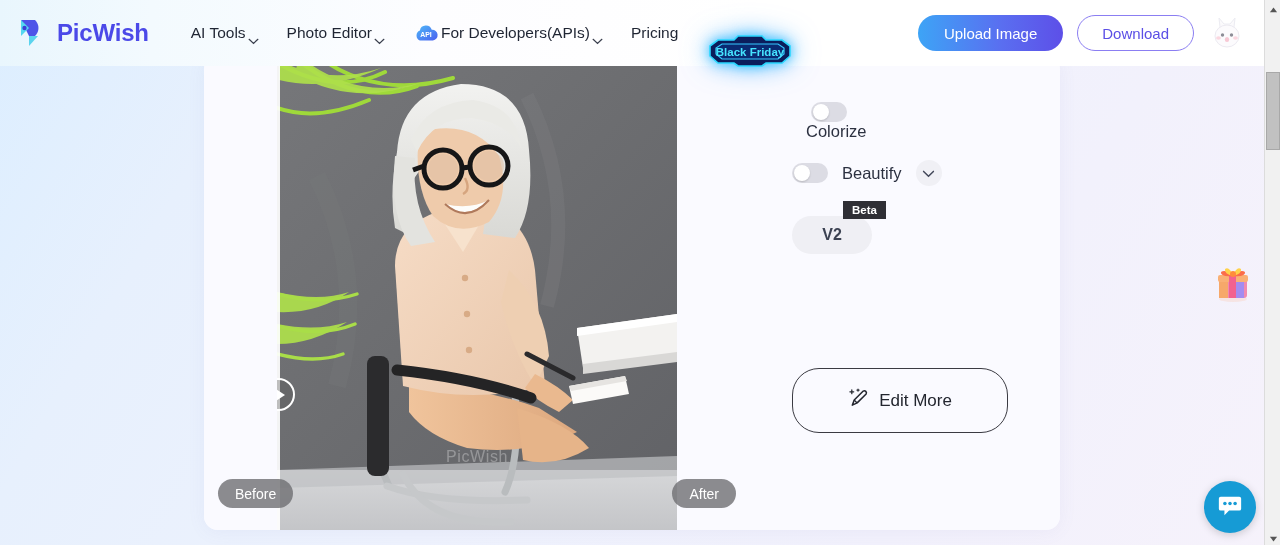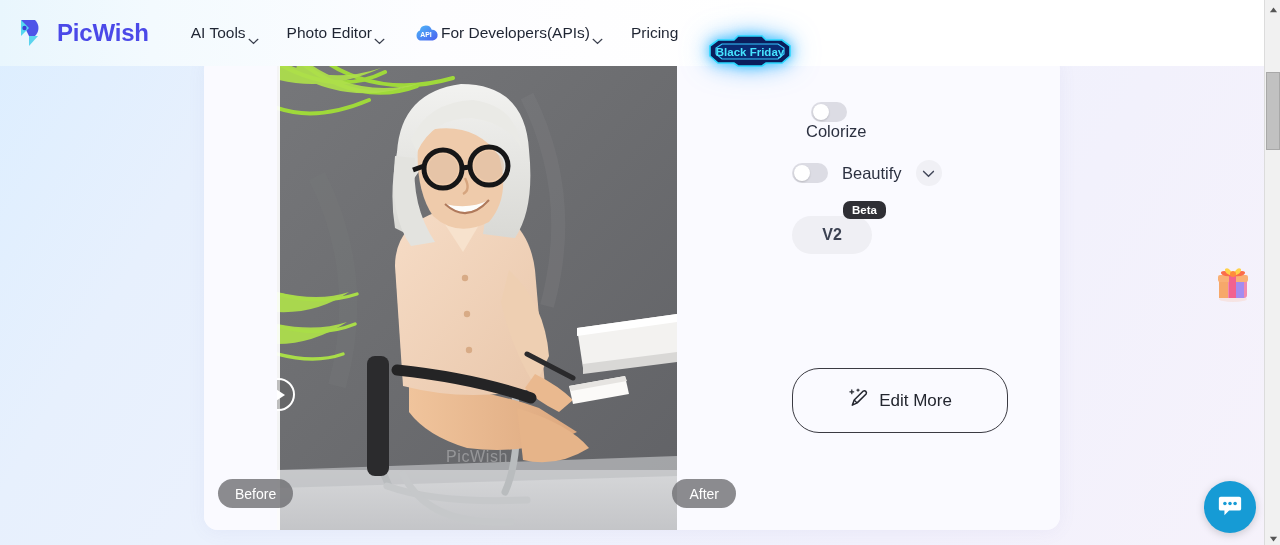--- a/index.html
+++ b/index.html
@@ -157,21 +157,21 @@
   .ver-btn {
     width: 80px; height: 38px; border-radius: 19px;
     display: flex; align-items: center; justify-content: center;
     font-size: 16px; font-weight: bold; font-family: inherit; cursor: pointer;
   }
   .ver-active { background: #fff; border: 1.6px solid #6355ee; color: #3f3fd8; }
   .ver-idle { background: #efeff4; border: none; color: #3c4252; position: relative; }
   .beta-tag {
     position: absolute; right: -14px; top: -15px;
     background: #2f2f35; color: #fff; font-size: 11.5px; font-weight: bold;
-    padding: 3px 9px; border-radius: 7px; white-space: nowrap;
+    padding: 3px 9px; border-radius: 0; white-space: nowrap;
   }
 
   .btn-dl {
     position: absolute; left: 42px; top: 230px;
     width: 216px; height: 56px; border-radius: 28px; border: none;
     background: linear-gradient(95deg, #36a8f4 0%, #4a75f1 48%, #5c46e8 100%);
     color: #fff; font-size: 18px; font-family: inherit; cursor: pointer;
     display: flex; align-items: center; justify-content: center; gap: 11px;
     box-shadow: 0 7px 20px rgba(75,110,240,.36);
   }
@@ -274,20 +274,35 @@
     <div class="bf-badge">
       <svg width="92" height="34" viewBox="0 0 92 34">
         <path d="M14 6 H30 L34 2 H58 L62 6 H78 L86 12 V22 L78 29 H62 L58 32 H34 L30 29 H14 L6 22 V12 Z" fill="#0b1d5c"></path>
         <path d="M14 6 H30 L34 2 H58 L62 6 H78 L86 12 V22 L78 29 H62 L58 32 H34 L30 29 H14 L6 22 V12 Z" fill="none" stroke="#2ad8ff" stroke-width="1.6"></path>
         <path d="M18 10 H74 L80 14 V20 L74 25 H18 L12 20 V14 Z" fill="#0a2a72" stroke="#35c8ff" stroke-width="1.2"></path>
         <text x="46" y="22" font-family="Liberation Sans, sans-serif" font-size="11.5" font-weight="bold" fill="#46e4ff" text-anchor="middle">Black Friday</text>
       </svg>
     </div>
   </nav>
 
+  <div class="header-right">
+    <button class="btn-upload">Upload Image</button>
+    <button class="btn-download-top">Download</button>
+    <span class="avatar">
+      <svg viewBox="0 0 38 38" width="38" height="38">
+        <path d="M12 13 L11 4 L16 10 L22 10 L27 4 L26 13 Z" fill="#fbfafc" stroke="#ececf2" stroke-width="1"></path>
+        <ellipse cx="19" cy="22" rx="12" ry="11" fill="#fcfbfd" stroke="#eceaf1" stroke-width="1"></ellipse>
+        <circle cx="14.5" cy="21" r="1.7" fill="#8d8d97"></circle>
+        <circle cx="23.5" cy="21" r="1.7" fill="#8d8d97"></circle>
+        <ellipse cx="10.5" cy="24" rx="2.4" ry="1.7" fill="#fbd7e0"></ellipse>
+        <ellipse cx="27.5" cy="24" rx="2.4" ry="1.7" fill="#fbd7e0"></ellipse>
+        <ellipse cx="19" cy="25.5" rx="2.2" ry="2.6" fill="#f7c8d4"></ellipse>
+      </svg>
+    </span>
+  </div>
 </div>
 
 <div class="card">
 
   <div class="card-left">
 
     <div class="photo-frame">
       <svg class="photo-svg" viewBox="0 0 400 474" preserveAspectRatio="xMidYMid slice">
         <defs>
           <linearGradient id="wall" x1="0" y1="0" x2="1" y2="1">

